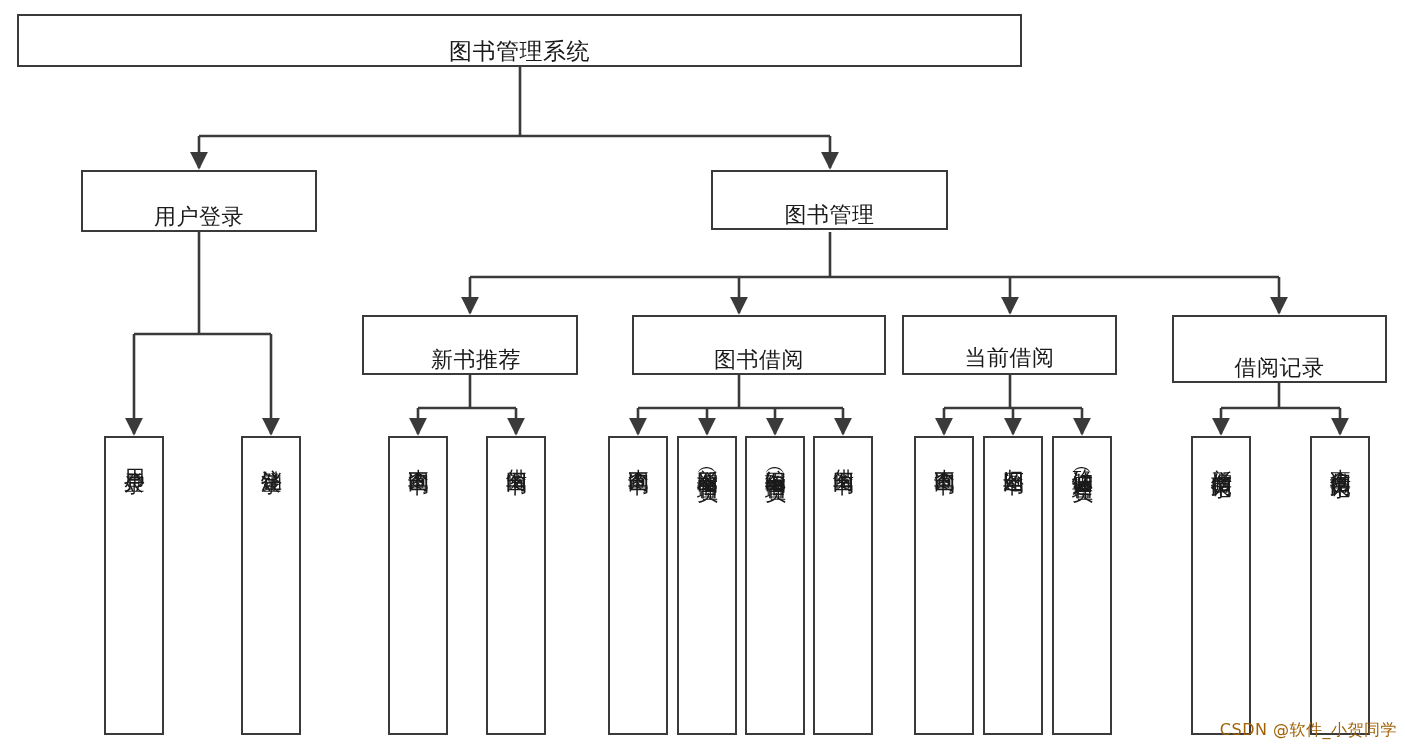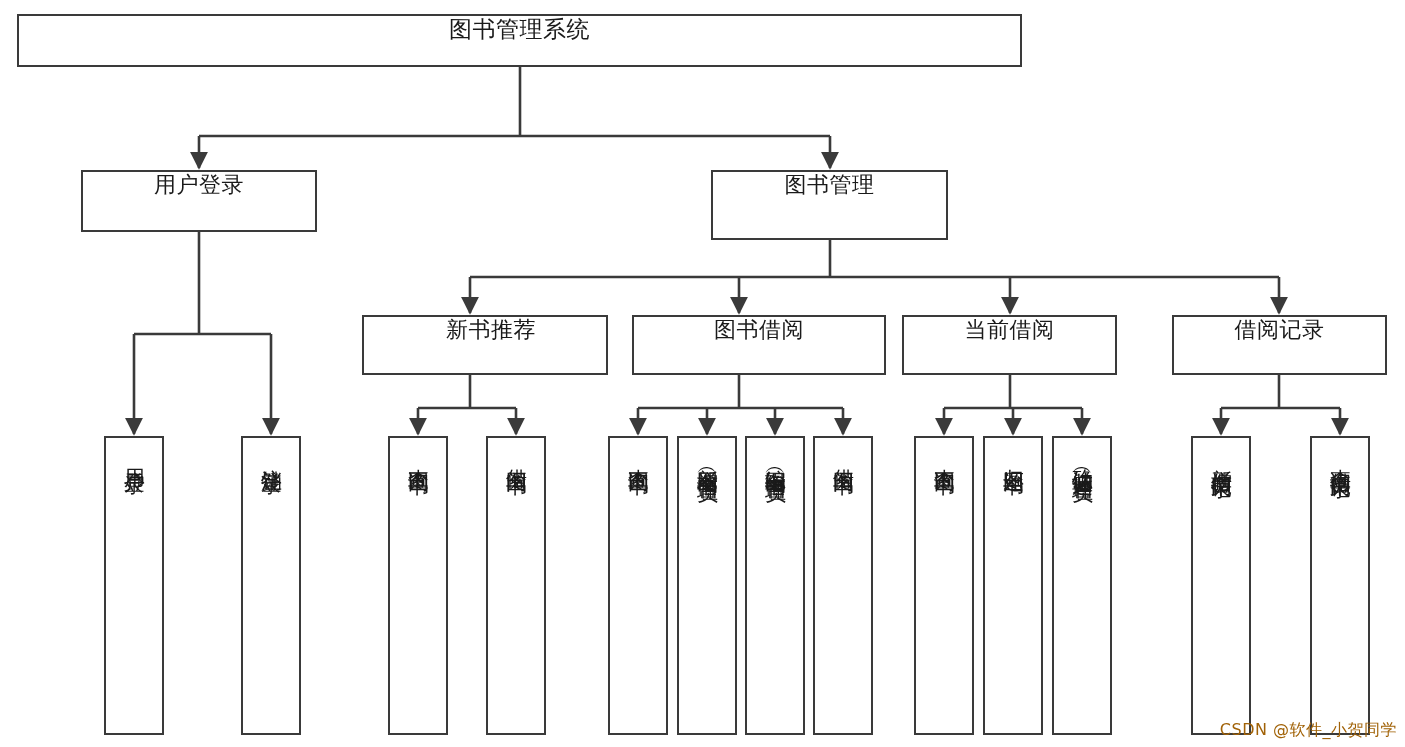--- a/index.html
+++ b/index.html
@@ -25,21 +25,21 @@
     top: 0;
     width: 1405px;
     height: 747px;
   }
   .node {
     position: absolute;
     box-sizing: border-box;
     background: #ffffff;
     border: 2px solid #3a3a3a;
     display: flex;
-    align-items: flex-start;
+    align-items: flex-end;
     justify-content: center;
     color: #1a1a1a;
     z-index: 3;
   }
   .node .lbl {
     text-align: center;
     line-height: 1.18;
     white-space: nowrap;
   }
   .node.horiz .lbl {
@@ -126,34 +126,34 @@
     </g>
   </svg>
 
   <div class="node horiz" id="root-node" style="left:17px; top:14px; width:1005px; height:53px;">
     <span class="lbl">图书管理系统</span>
   </div>
 
   <div class="node horiz" style="left:81px; top:170px; width:236px; height:62px;">
     <span class="lbl">用户登录</span>
   </div>
-  <div class="node horiz" style="left:711px; top:170px; width:237px; height:70px;">
+  <div class="node horiz" style="left:711px; top:170px; width:237px; height:60px;">
     <span class="lbl">图书管理</span>
   </div>
 
-  <div class="node horiz" style="left:362px; top:315px; width:246px; height:60px;padding-left:12px;">
+  <div class="node horiz" style="left:362px; top:315px; width:216px; height:60px;padding-left:12px;">
     <span class="lbl">新书推荐</span>
   </div>
   <div class="node horiz" style="left:632px; top:315px; width:254px; height:60px;">
     <span class="lbl">图书借阅</span>
   </div>
-  <div class="node horiz" style="left:902px; top:315px; width:215px; height:60px;">
+  <div class="node horiz" style="left:902px; top:315px; width:215px; height:60px;font-family:Liberation Mono, monospace;">
     <span class="lbl">当前借阅</span>
   </div>
-  <div class="node horiz" style="left:1172px; top:315px; width:215px; height:60px;">
+  <div class="node horiz" style="left:1172px; top:315px; width:215px; height:68px;">
     <span class="lbl">借阅记录</span>
   </div>
 
   <div class="node vert" style="left:104px; top:436px; width:60px; height:299px;">
     <span class="lbl">用户登录</span>
   </div>
   <div class="node vert" style="left:241px; top:436px; width:60px; height:299px;">
     <span class="lbl">注销登录</span>
   </div>
   <div class="node vert" style="left:388px; top:436px; width:60px; height:299px;">

